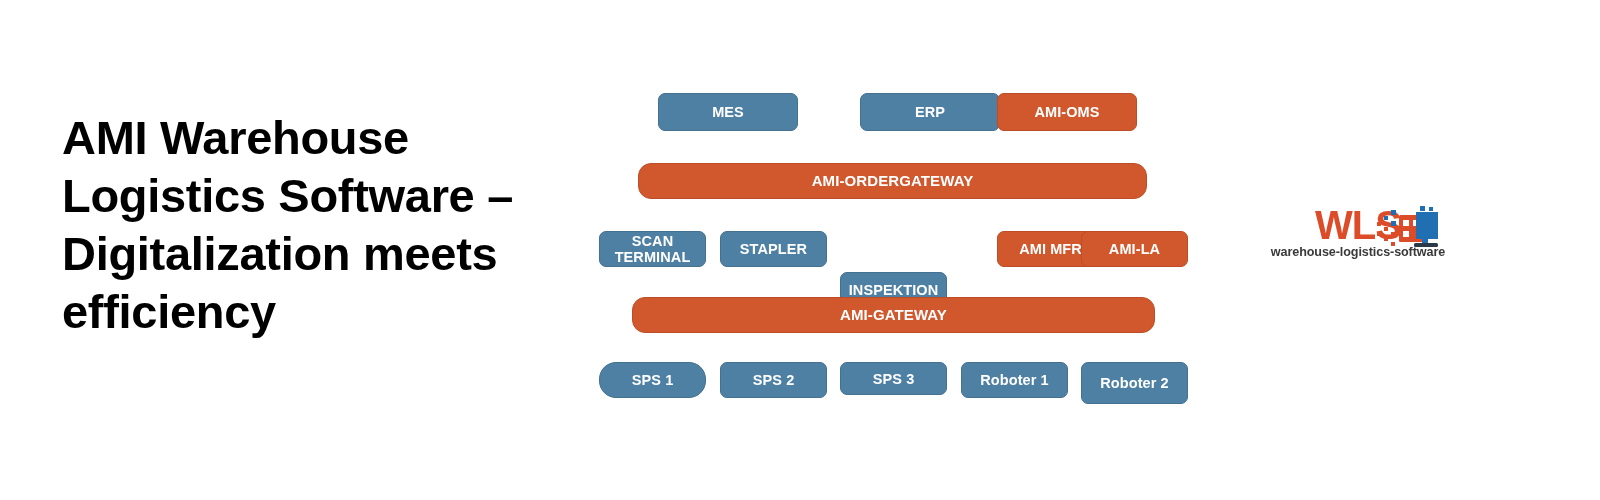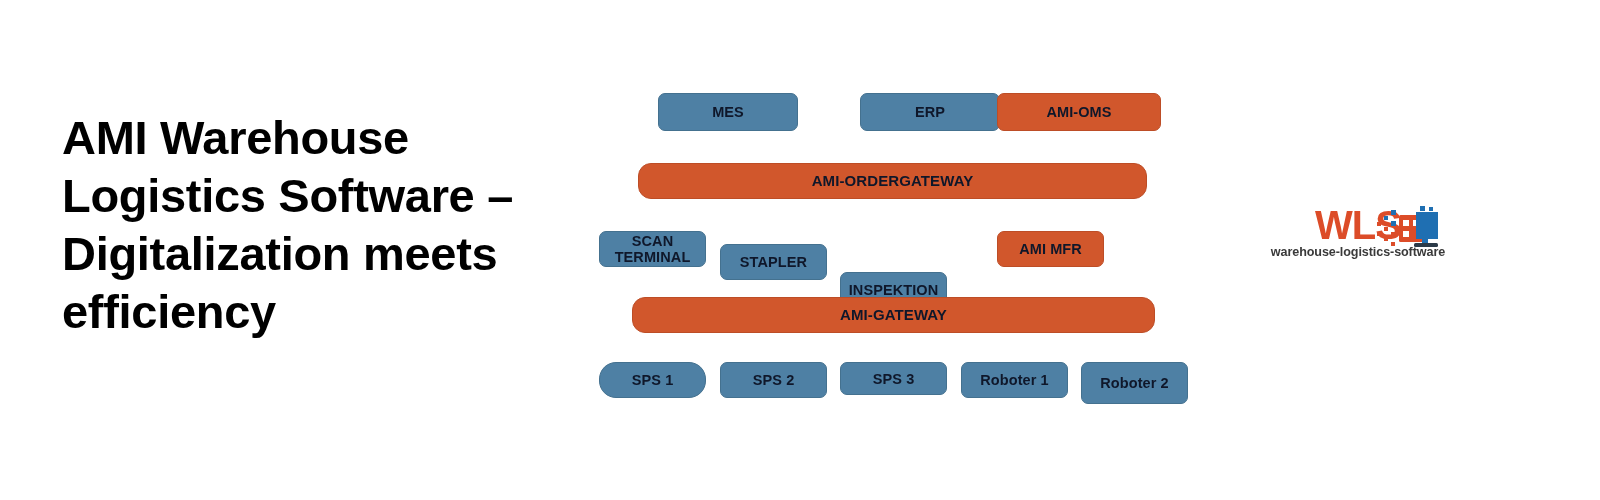--- a/index.html
+++ b/index.html
@@ -40,21 +40,21 @@
     height: 500px;
   }
   .node {
     position: absolute;
     box-sizing: border-box;
     border-radius: 7px;
     display: flex;
     align-items: center;
     justify-content: center;
     text-align: center;
-    color: #0f172a;
+    color: #ffffff;
     font-weight: 700;
     font-size: 14.5px;
     line-height: 16px;
     letter-spacing: 0.1px;
     white-space: pre-line;
     user-select: none;
   }
   .node.blue {
     background: #4E80A4;
     border: 1px solid #44718f;
@@ -112,29 +112,30 @@
 </style>
 </head>
 <body>
 
 <h1 id="headline">AMI Warehouse Logistics Software – Digitalization meets efficiency</h1>
 
 <div id="diagram">
     <div></div>
     <div class="node blue" style="left: 658px; top: 93px; width: 140px; height: 38px;">MES</div>
     <div class="node blue" style="left: 860px; top: 93px; width: 140px; height: 38px;">ERP</div>
-    <div class="node orange" style="left: 997px; top: 93px; width: 164px; height: 38px;">AMI-OMS</div>
+    <div class="node orange" style="left: 997px; top: 93px; width: 140px; height: 38px;">AMI-OMS</div>
     <div></div>
     <div class="node orange bar" style="left: 638px; top: 163px; width: 509px; height: 36px;">AMI-ORDERGATEWAY</div>
     <div></div>
     <div class="node blue" style="left: 599px; top: 231px; width: 107px; height: 36px;">SCAN
 TERMINAL</div>
-    <div class="node blue" style="left: 720px; top: 231px; width: 107px; height: 36px; margin-top: 13px;">STAPLER</div>
+    <div class="node blue" style="left: 720px; top: 231px; width: 107px; height: 36px;">STAPLER</div>
     <div class="node blue" style="left: 840px; top: 231px; width: 107px; height: 36px; margin-top: 41px;">INSPEKTION</div>
     <div class="node orange" style="left: 961px; top: 231px; width: 107px; height: 36px; margin-left: 36px;">AMI MFR</div>
+    <div class="node orange" style="left: 1081px; top: 231px; width: 107px; height: 36px;">AMI-LA</div>
     <div></div>
     <div class="node orange bar" style="left: 632px; top: 297px; width: 523px; height: 36px;">AMI-GATEWAY</div>
     <div></div>
     <div class="node blue" style="left: 599px; top: 362px; width: 107px; height: 36px; border-radius: 17px;">SPS 1</div>
     <div class="node blue" style="left: 720px; top: 362px; width: 107px; height: 36px;">SPS 2</div>
     <div class="node blue" style="left: 840px; top: 362px; width: 107px; height: 33px;">SPS 3</div>
     <div class="node blue" style="left: 961px; top: 362px; width: 107px; height: 36px;">Roboter 1</div>
     <div class="node blue" style="left: 1081px; top: 362px; width: 107px; height: 42px;">Roboter 2</div>
   </div>
 

